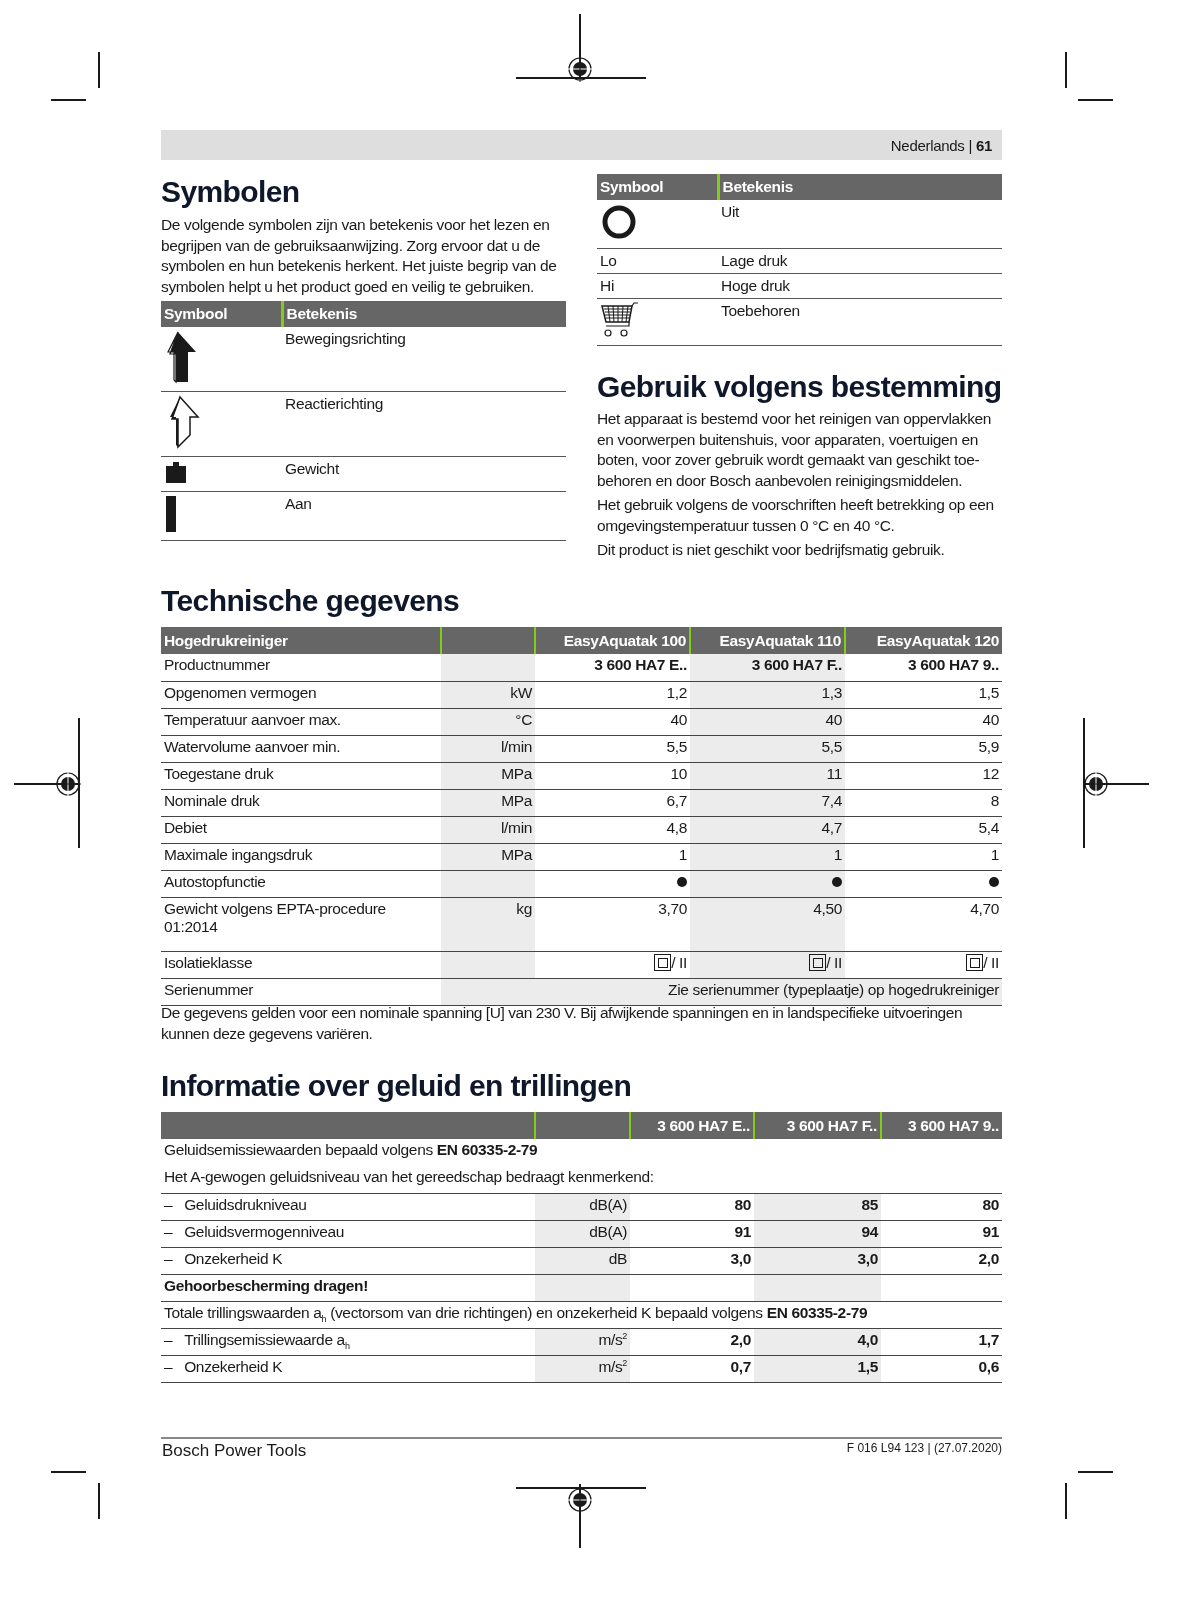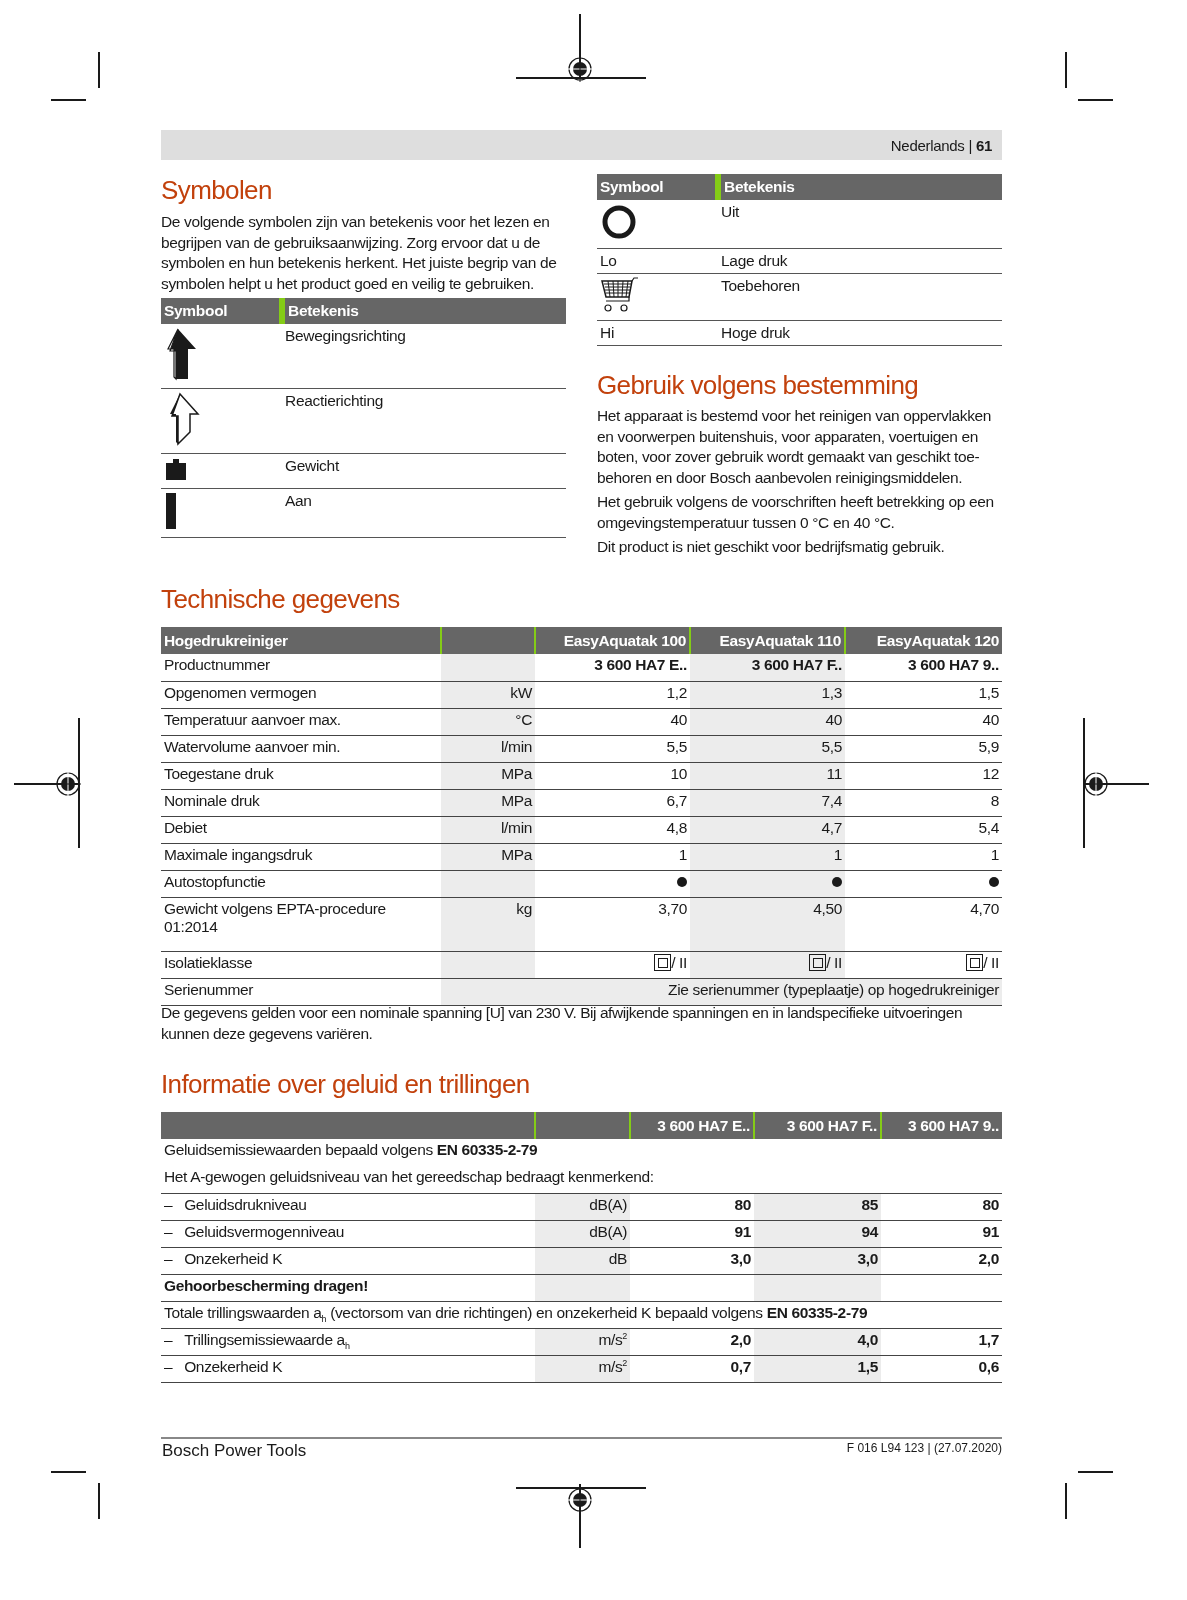--- a/index.html
+++ b/index.html
@@ -3,27 +3,27 @@
 <meta charset="utf-8">
 <style>
   * { box-sizing: border-box; margin: 0; padding: 0; }
   html, body { width: 1187px; height: 1600px; background: #fff; }
   body { position: relative; font-family: "Liberation Sans", "DejaVu Sans", sans-serif; color: #1a1a1a; overflow: hidden; }
   .crop { position: absolute; background: #1a1a1a; }
   .reg { position: absolute; width: 26px; height: 26px; }
   .header-bar { position: absolute; left: 161px; top: 130px; width: 841px; height: 30px; background: #dedede; }
   .header-text { position: absolute; right: 10px; top: 7px; font-size: 15px; letter-spacing: -0.3px; }
   .header-text b { font-weight: bold; }
-  h2 { font-size: 26px; font-weight: normal; letter-spacing: -0.6px; color: #c2410c; }
+  h2 { font-size: 30px; font-weight: bold; letter-spacing: -0.6px; color: #0f172a; }
   p.body { font-size: 15.5px; line-height: 20.5px; letter-spacing: -0.35px; }
   .col-left { position: absolute; left: 161px; top: 175px; width: 405px; }
   .col-right { position: absolute; left: 597px; top: 174px; width: 405px; }
   table.sym { width: 100%; border-collapse: collapse; font-size: 15.5px; letter-spacing: -0.3px; }
   table.sym th { background: #666; color: #fff; text-align: left; font-weight: bold; padding: 2px 3px; height: 26px; }
-  table.sym th + th { border-left: 6px solid #84cc16; }
+  table.sym th + th { border-left: 3px solid #84cc16; }
   table.sym td { vertical-align: top; padding: 3px 3px; border-bottom: 1.5px solid #555; }
   table.sym td.s { width: 121px; }
   .techtable, .sndtable { position: absolute; left: 161px; width: 841px; border-collapse: collapse; font-size: 15.5px; letter-spacing: -0.35px; }
   .techtable th, .sndtable th { background: #666; color: #fff; font-weight: bold; padding: 4px 3px; height: 27px; text-align: right; }
   .techtable th:first-child { text-align: left; }
   .techtable th + th, .sndtable th + th { border-left: 2px solid #84cc16; }
   .techtable td, .sndtable td { padding: 2px 3px; border-bottom: 1.5px solid #444; vertical-align: top; height: 27px; }
   .techtable td.num, .sndtable td.num { text-align: right; }
   .grey { background: #ececec; }
   .bold { font-weight: bold; }
@@ -154,37 +154,37 @@
         <svg width="38" height="38" viewBox="0 0 38 38">
               <circle cx="19" cy="19" r="14" fill="none" stroke="#1a1a1a" stroke-width="5"></circle>
             </svg>
       </td>
       <td>Uit</td>
     </tr>
     <tr>
       <td class="s">Lo</td>
       <td>Lage druk</td>
     </tr>
+    <tr>
+      <td class="s">Hi</td>
+      <td>Hoge druk</td>
+    </tr>
     <tr style="height:44px;">
       <td class="s">
         <svg width="40" height="36" viewBox="0 0 40 36">
               <path d="M2 4 L32 4 L29 20 L6 20 Z" fill="none" stroke="#1a1a1a" stroke-width="1.5"></path>
               <path d="M4 7 L31 7 M5 10 L30 10 M5 13 L30 13 M6 16 L29 16" stroke="#1a1a1a" stroke-width="1"></path>
               <path d="M8 4 L10 20 M13 4 L14 20 M18 4 L18 20 M23 4 L22 20 M28 4 L26 20" stroke="#1a1a1a" stroke-width="1"></path>
               <path d="M32 4 L34 1 L38 1" fill="none" stroke="#1a1a1a" stroke-width="1.2"></path>
               <path d="M29 20 L29 24 L6 24" fill="none" stroke="#1a1a1a" stroke-width="1.2"></path>
               <circle cx="8" cy="31" r="3" fill="none" stroke="#1a1a1a" stroke-width="1.2"></circle>
               <circle cx="24" cy="31" r="3" fill="none" stroke="#1a1a1a" stroke-width="1.2"></circle>
             </svg>
       </td>
       <td>Toebehoren</td>
-    </tr>
-    <tr>
-      <td class="s">Hi</td>
-      <td>Hoge druk</td>
     </tr>
   </tbody>
     </table>
 
   <h2 style="margin-top:24px;margin-bottom:5px;">Gebruik volgens bestemming</h2>
   <p class="body" style="margin-bottom:4px;">Het apparaat is bestemd voor het reinigen van oppervlakken en voorwerpen buitenshuis, voor apparaten, voertuigen en boten, voor zover gebruik wordt gemaakt van geschikt toe­behoren en door Bosch aanbevolen reinigingsmiddelen.</p>
   <p class="body" style="margin-bottom:4px;">Het gebruik volgens de voorschriften heeft betrekking op een omgevingstemperatuur tussen 0 °C en 40 °C.</p>
   <p class="body">Dit product is niet geschikt voor bedrijfsmatig gebruik.</p>
 </div>
 

